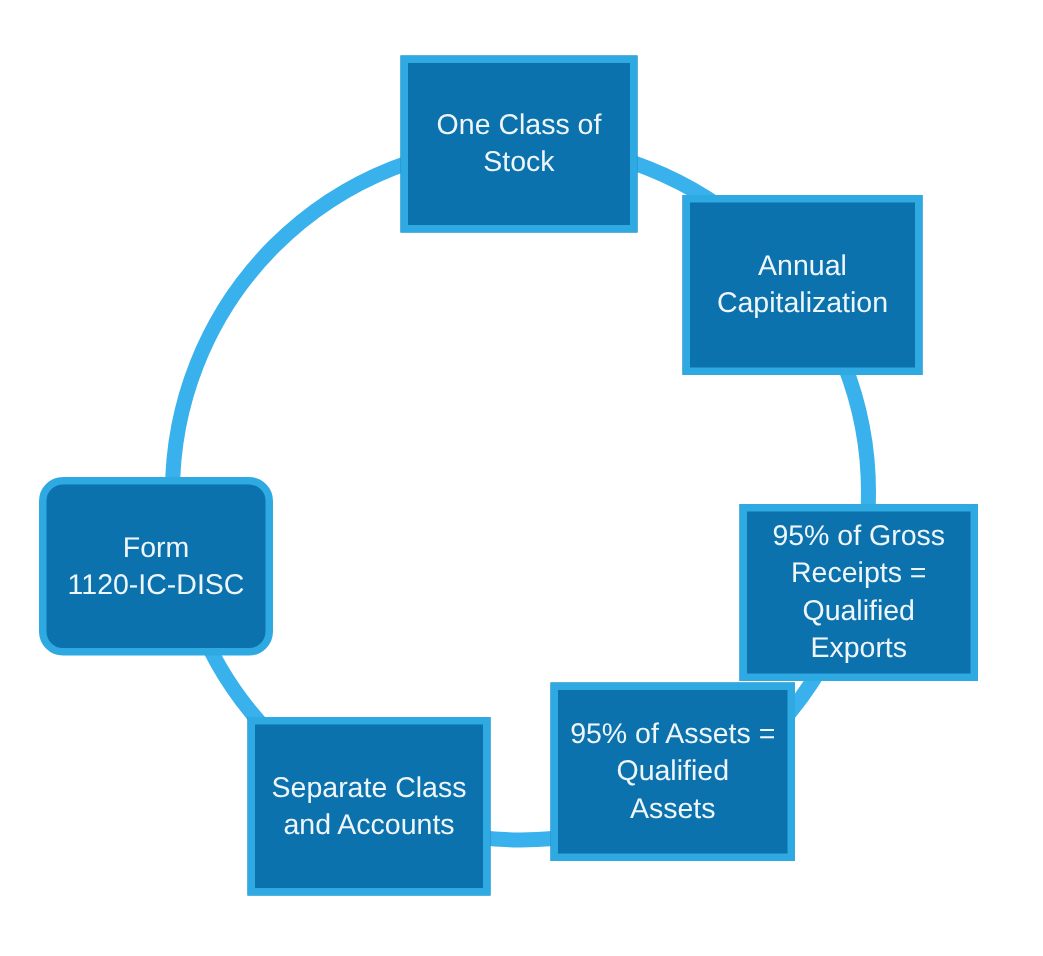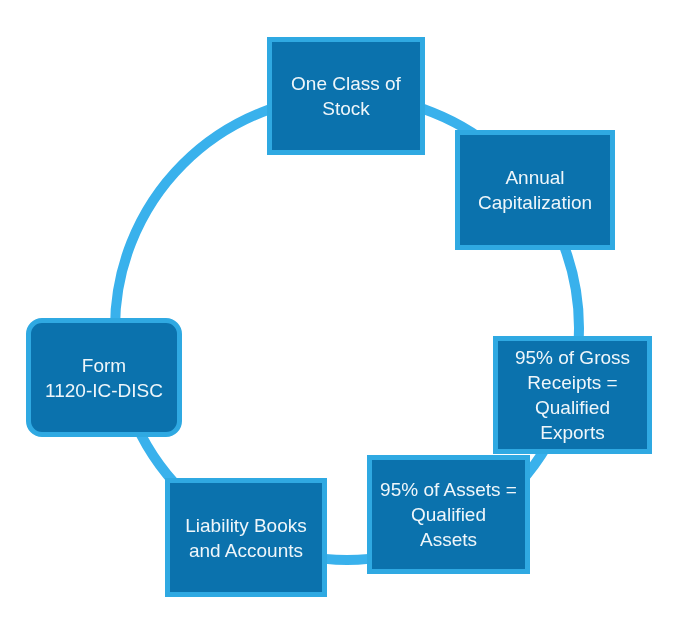--- a/index.html
+++ b/index.html
@@ -80,21 +80,21 @@
 Exports</span>
   </div>
 
   <div class="node n4">
     <span>95% of Assets =
 Qualified
 Assets</span>
   </div>
 
   <div class="node n5">
-    <span>Liability Books
+    <span>Separate Class
 and Accounts</span>
   </div>
 
   <div class="node n6">
     <span>Form
 1120-IC-DISC</span>
   </div>
 
 
 </div>

